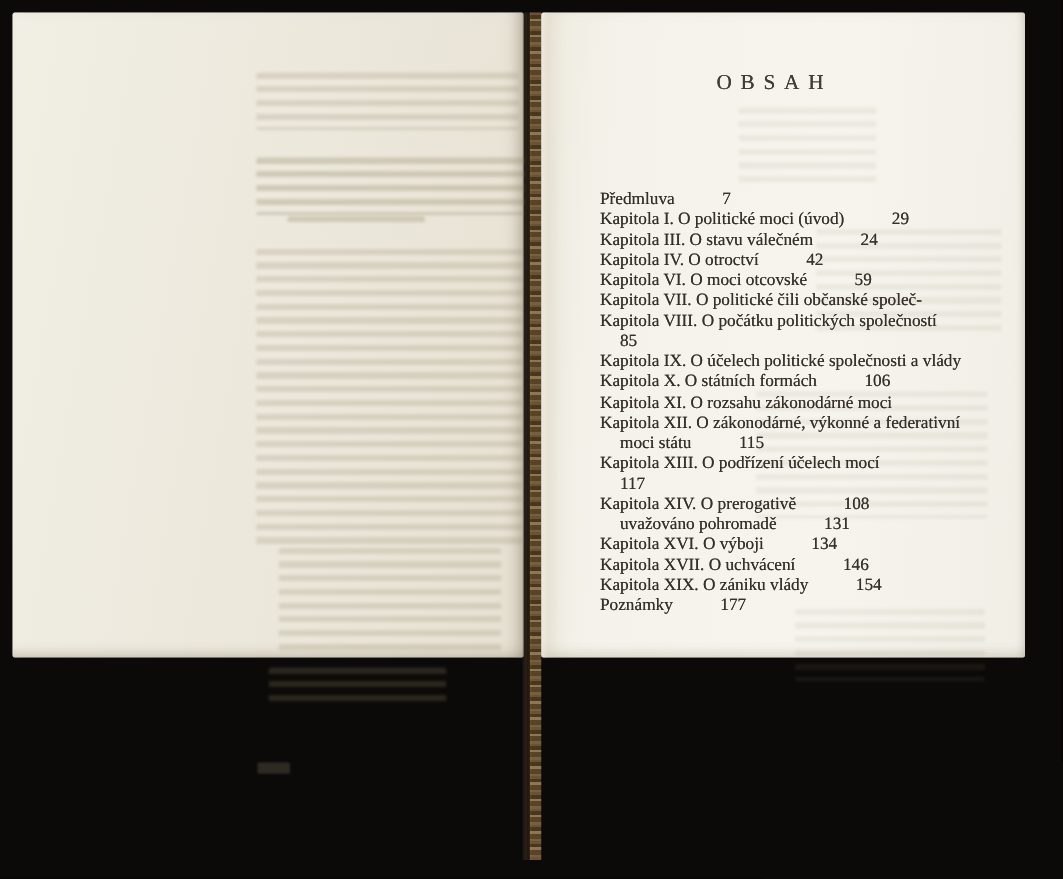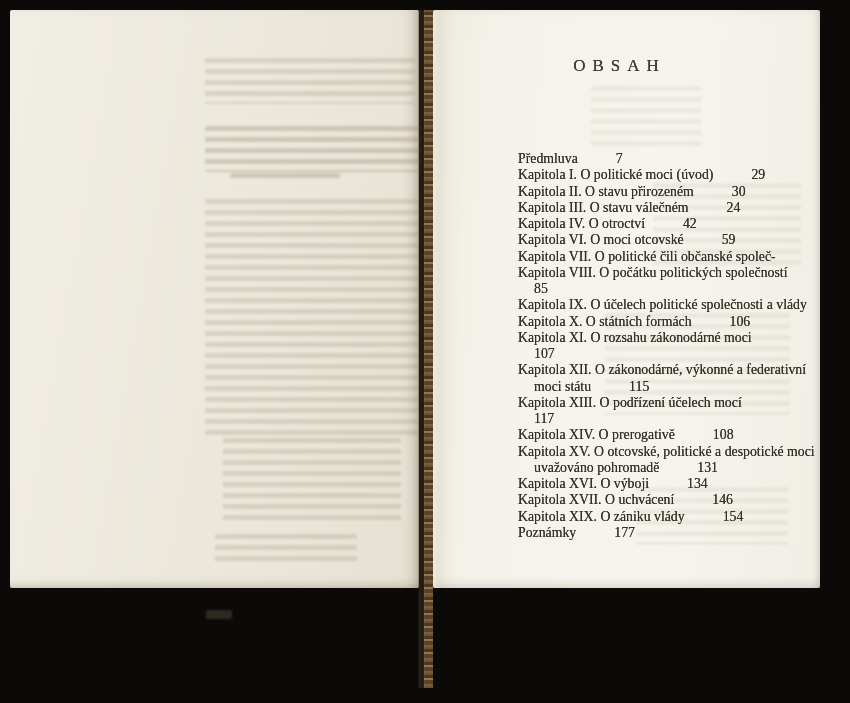--- a/index.html
+++ b/index.html
@@ -1,21 +1,21 @@
 <!DOCTYPE html>
 <html><head>
 <meta charset="utf-8">
 <style>
   html,body{margin:0;padding:0;background:#000;}
   .mat{
     position:relative;width:850px;height:703px;overflow:hidden;
     background:#0b0a08;
     font-family:"Liberation Serif","DejaVu Serif",serif;
   }
-  .page{position:absolute;top:10px;height:578px;border-radius:2px;}
+  .page{position:absolute;top:10px;height:516px;border-radius:2px;}
   .page-left{
     left:10px;width:409px;
     background:linear-gradient(100deg,#f1eee4 0%,#ece8dc 50%,#e6e1d2 100%);
     box-shadow:inset -10px 0 14px -8px rgba(90,75,55,.45),
                inset 0 -8px 12px -8px rgba(100,85,60,.35),
                inset 6px 6px 14px -10px rgba(255,255,252,.8);
   }
   .page-right{
     left:433px;width:387px;
     background:linear-gradient(93deg,#efece1 0%,#f4f2ea 16%,#f6f4ed 60%,#f1eee6 100%);
@@ -38,21 +38,21 @@
   .toc-title{
     position:absolute;left:0;right:14px;top:46px;text-align:center;
     font-size:17px;letter-spacing:7px;color:#413d37;
     text-shadow:0 0 .5px #413d37;
   }
   .toc{
     position:absolute;left:47px;top:141px;width:330px;
     font-size:13.8px;line-height:16.25px;color:#363029;
     text-shadow:0 0 .4px rgba(54,48,41,.9);
   }
-  .toc-line{white-space:nowrap;margin-left:38px;}
+  .toc-line{white-space:nowrap;}
   .toc-line.indent{padding-left:16px;}
   .toc-line .num.gap{margin-left:38px;}
   
   .bleed{
     position:absolute;
     background:repeating-linear-gradient(to bottom,
       rgba(150,138,108,.55) 0 5px,rgba(0,0,0,0) 5px 11px);
     filter:blur(1.1px);opacity:.42;border-radius:2px;
   }
   .bleed.strong{opacity:.6;}
@@ -83,37 +83,34 @@
   <div class="page page-right">
     <div class="bleed ghost" style="left:158px;top:76px;width:110px;height:66px;"></div>
     <div class="bleed ghost" style="left:220px;top:173px;width:148px;height:84px;"></div>
     <div class="bleed ghost" style="left:172px;top:303px;width:185px;height:102px;"></div>
     <div class="bleed ghost" style="left:203px;top:477px;width:152px;height:58px;"></div>
 
     <div class="toc-title">OBSAH</div>
     <div class="toc" id="toc-list">
         <div class="toc-line"><span>Předmluva</span><span class="num gap">7</span></div>
         <div class="toc-line"><span>Kapitola I. O politické moci (úvod)</span><span class="num gap">29</span></div>
-        <div class="toc-line"><span>Kapitola II. O stavu přirozeném</span><span class="num gap">30</span></div>
         <div class="toc-line"><span>Kapitola III. O stavu válečném</span><span class="num gap">24</span></div>
         <div class="toc-line"><span>Kapitola IV. O otroctví</span><span class="num gap">42</span></div>
         <div class="toc-line"><span>Kapitola VI. O moci otcovské</span><span class="num gap">59</span></div>
         <div class="toc-line"><span>Kapitola VII. O politické čili občanské společ-</span></div>
         <div class="toc-line"><span>Kapitola VIII. O počátku politických společností</span></div>
         <div class="toc-line indent"><span class="num">85</span></div>
         <div class="toc-line"><span>Kapitola IX. O účelech politické společnosti a vlády</span></div>
         <div class="toc-line"><span>Kapitola X. O státních formách</span><span class="num gap">106</span></div>
         <div class="toc-line"><span>Kapitola XI. O rozsahu zákonodárné moci</span></div>
-        <div class="toc-line indent"><span class="num">107</span></div>
         <div class="toc-line"><span>Kapitola XII. O zákonodárné, výkonné a federativní</span></div>
         <div class="toc-line indent"><span>moci státu</span><span class="num gap">115</span></div>
         <div class="toc-line"><span>Kapitola XIII. O podřízení účelech mocí</span></div>
         <div class="toc-line indent"><span class="num">117</span></div>
         <div class="toc-line"><span>Kapitola XIV. O prerogativě</span><span class="num gap">108</span></div>
-        <div class="toc-line"><span>Kapitola XV. O otcovské, politické a despotické moci</span></div>
         <div class="toc-line indent"><span>uvažováno pohromadě</span><span class="num gap">131</span></div>
         <div class="toc-line"><span>Kapitola XVI. O výboji</span><span class="num gap">134</span></div>
         <div class="toc-line"><span>Kapitola XVII. O uchvácení</span><span class="num gap">146</span></div>
         <div class="toc-line"><span>Kapitola XIX. O zániku vlády</span><span class="num gap">154</span></div>
         <div class="toc-line"><span>Poznámky</span><span class="num gap">177</span></div>
       </div>
   </div>
 
 </div>
 

